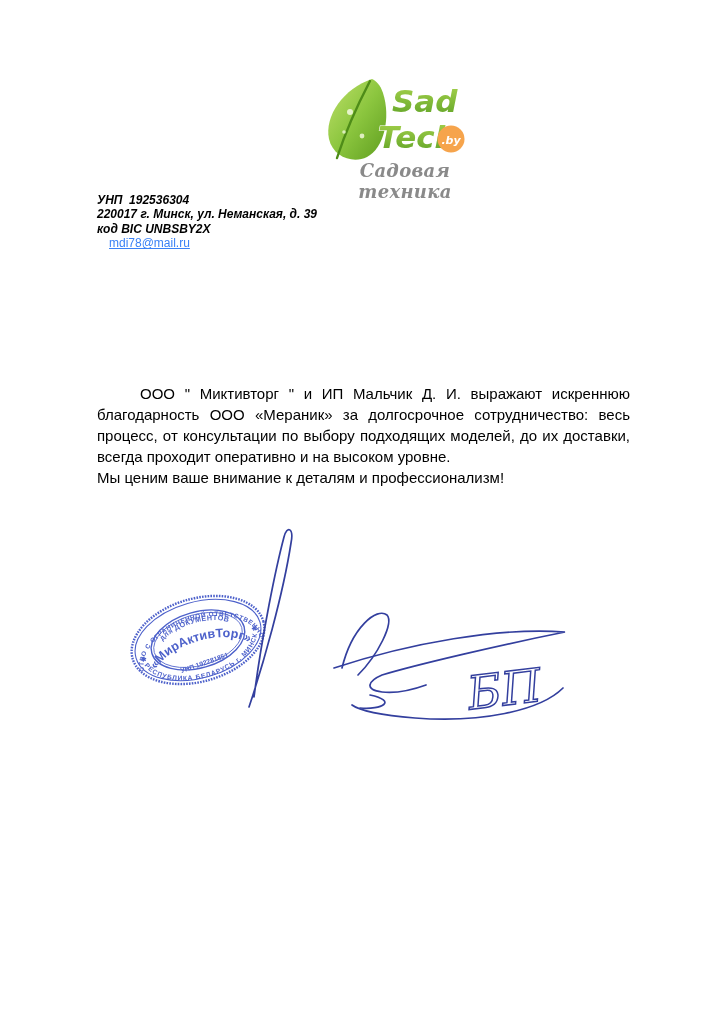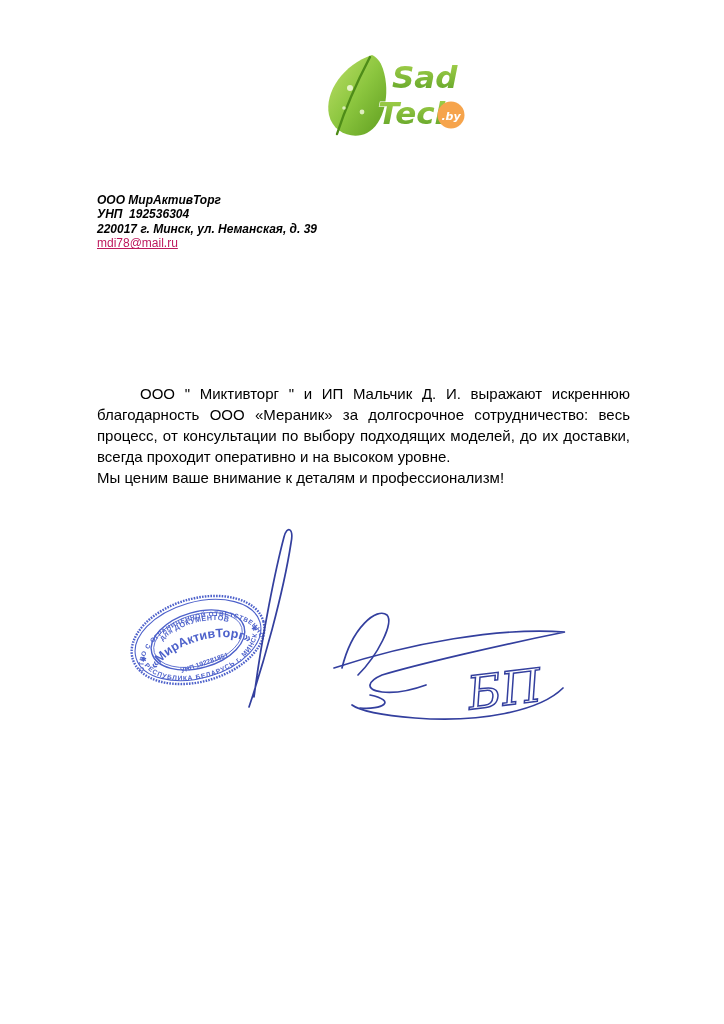--- a/index.html
+++ b/index.html
@@ -1,27 +1,27 @@
 <!DOCTYPE html>
 <html><head>
 <meta charset="utf-8">
 <style>
   html,body{margin:0;padding:0;background:#ffffff;}
   .page{position:relative;width:724px;height:1024px;background:#ffffff;overflow:hidden;
         font-family:"Liberation Sans",sans-serif;color:#000;}
   
-  .logo{position:absolute;left:320px;top:48px;width:150px;height:96px;text-align:right;}
+  .logo{position:absolute;left:320px;top:72px;width:150px;height:96px;text-align:right;}
   .tagline{position:absolute;left:312px;top:160px;width:186px;text-align:center;
            font-family:"DejaVu Serif",serif;font-style:italic;font-weight:bold;
            font-size:18px;color:#8a8a8a;letter-spacing:.3px;}
   
   .letterhead{position:absolute;left:97px;top:193px;width:480px;
               font-size:12px;font-weight:bold;font-style:italic;line-height:14.4px;}
   .letterhead .lh-line{white-space:pre-wrap;}
-  .letterhead a{color:#be185d;font-weight:normal;font-style:normal;text-decoration:underline;}
+  .letterhead a{color:#3b82f6;font-weight:normal;font-style:normal;text-decoration:underline;margin-left:12px;}
   
   .bodytext{position:absolute;left:97px;top:383px;width:533px;font-size:15px;line-height:21px;}
   .bodytext p{margin:0;text-align:justify;}
   .bodytext p.indent{text-indent:43px;}
   .bodytext p.noindent{text-indent:0;}
   .bodytext p.left{text-align:left;}
   
   .stamp{position:absolute;left:98px;top:575px;width:200px;height:130px;
          transform:rotate(-16deg);opacity:.9;}
   .stamp svg{display:block;}
@@ -55,25 +55,26 @@
       </g>
       <text x="72" y="40" font-family="DejaVu Sans, sans-serif" font-size="31" font-weight="bold" font-style="italic" fill="url(#txtg)" stroke="#ffffff" stroke-width="1.1" paint-order="stroke">Sad</text>
       <text x="58" y="76" font-family="DejaVu Sans, sans-serif" font-size="31" font-weight="bold" font-style="italic" fill="url(#txtg)" stroke="#ffffff" stroke-width="1.1" paint-order="stroke">Tech</text>
       <g>
         <circle cx="131" cy="67" r="13.5" fill="#f6a44c"></circle>
         <text x="131" y="72" font-family="DejaVu Sans, sans-serif" font-size="11" font-weight="bold" font-style="italic" fill="#ffffff" text-anchor="middle">.by</text>
       </g>
     </svg>
   </div>
 
+  <div class="tagline">Садовая техника</div>
 
   <div class="letterhead">
-    <div class="lh-line">ООО МирАктивТорг</div>
     <div class="lh-line">УНП  192536304</div>
     <div class="lh-line">220017 г. Минск, ул. Неманская, д. 39</div>
+    <div class="lh-line">код BIC UNBSBY2X</div>
     <div class="lh-line"><a href="#">mdi78@mail.ru</a></div>
   </div>
 
   <div class="bodytext">
     <p class="indent">ООО " Миктивторг " и ИП Мальчик Д. И. выражают искреннюю благодарность ООО «Мераник» за долгосрочное сотрудничество: весь процесс, от консультации по выбору подходящих моделей, до их доставки, всегда проходит оперативно и на высоком уровне.</p>
     <p class="noindent left">Мы ценим ваше внимание к деталям и профессионализм!</p>
   </div>
 
   <div class="stamp">
     <svg width="200" height="130" viewBox="0 0 200 130">

